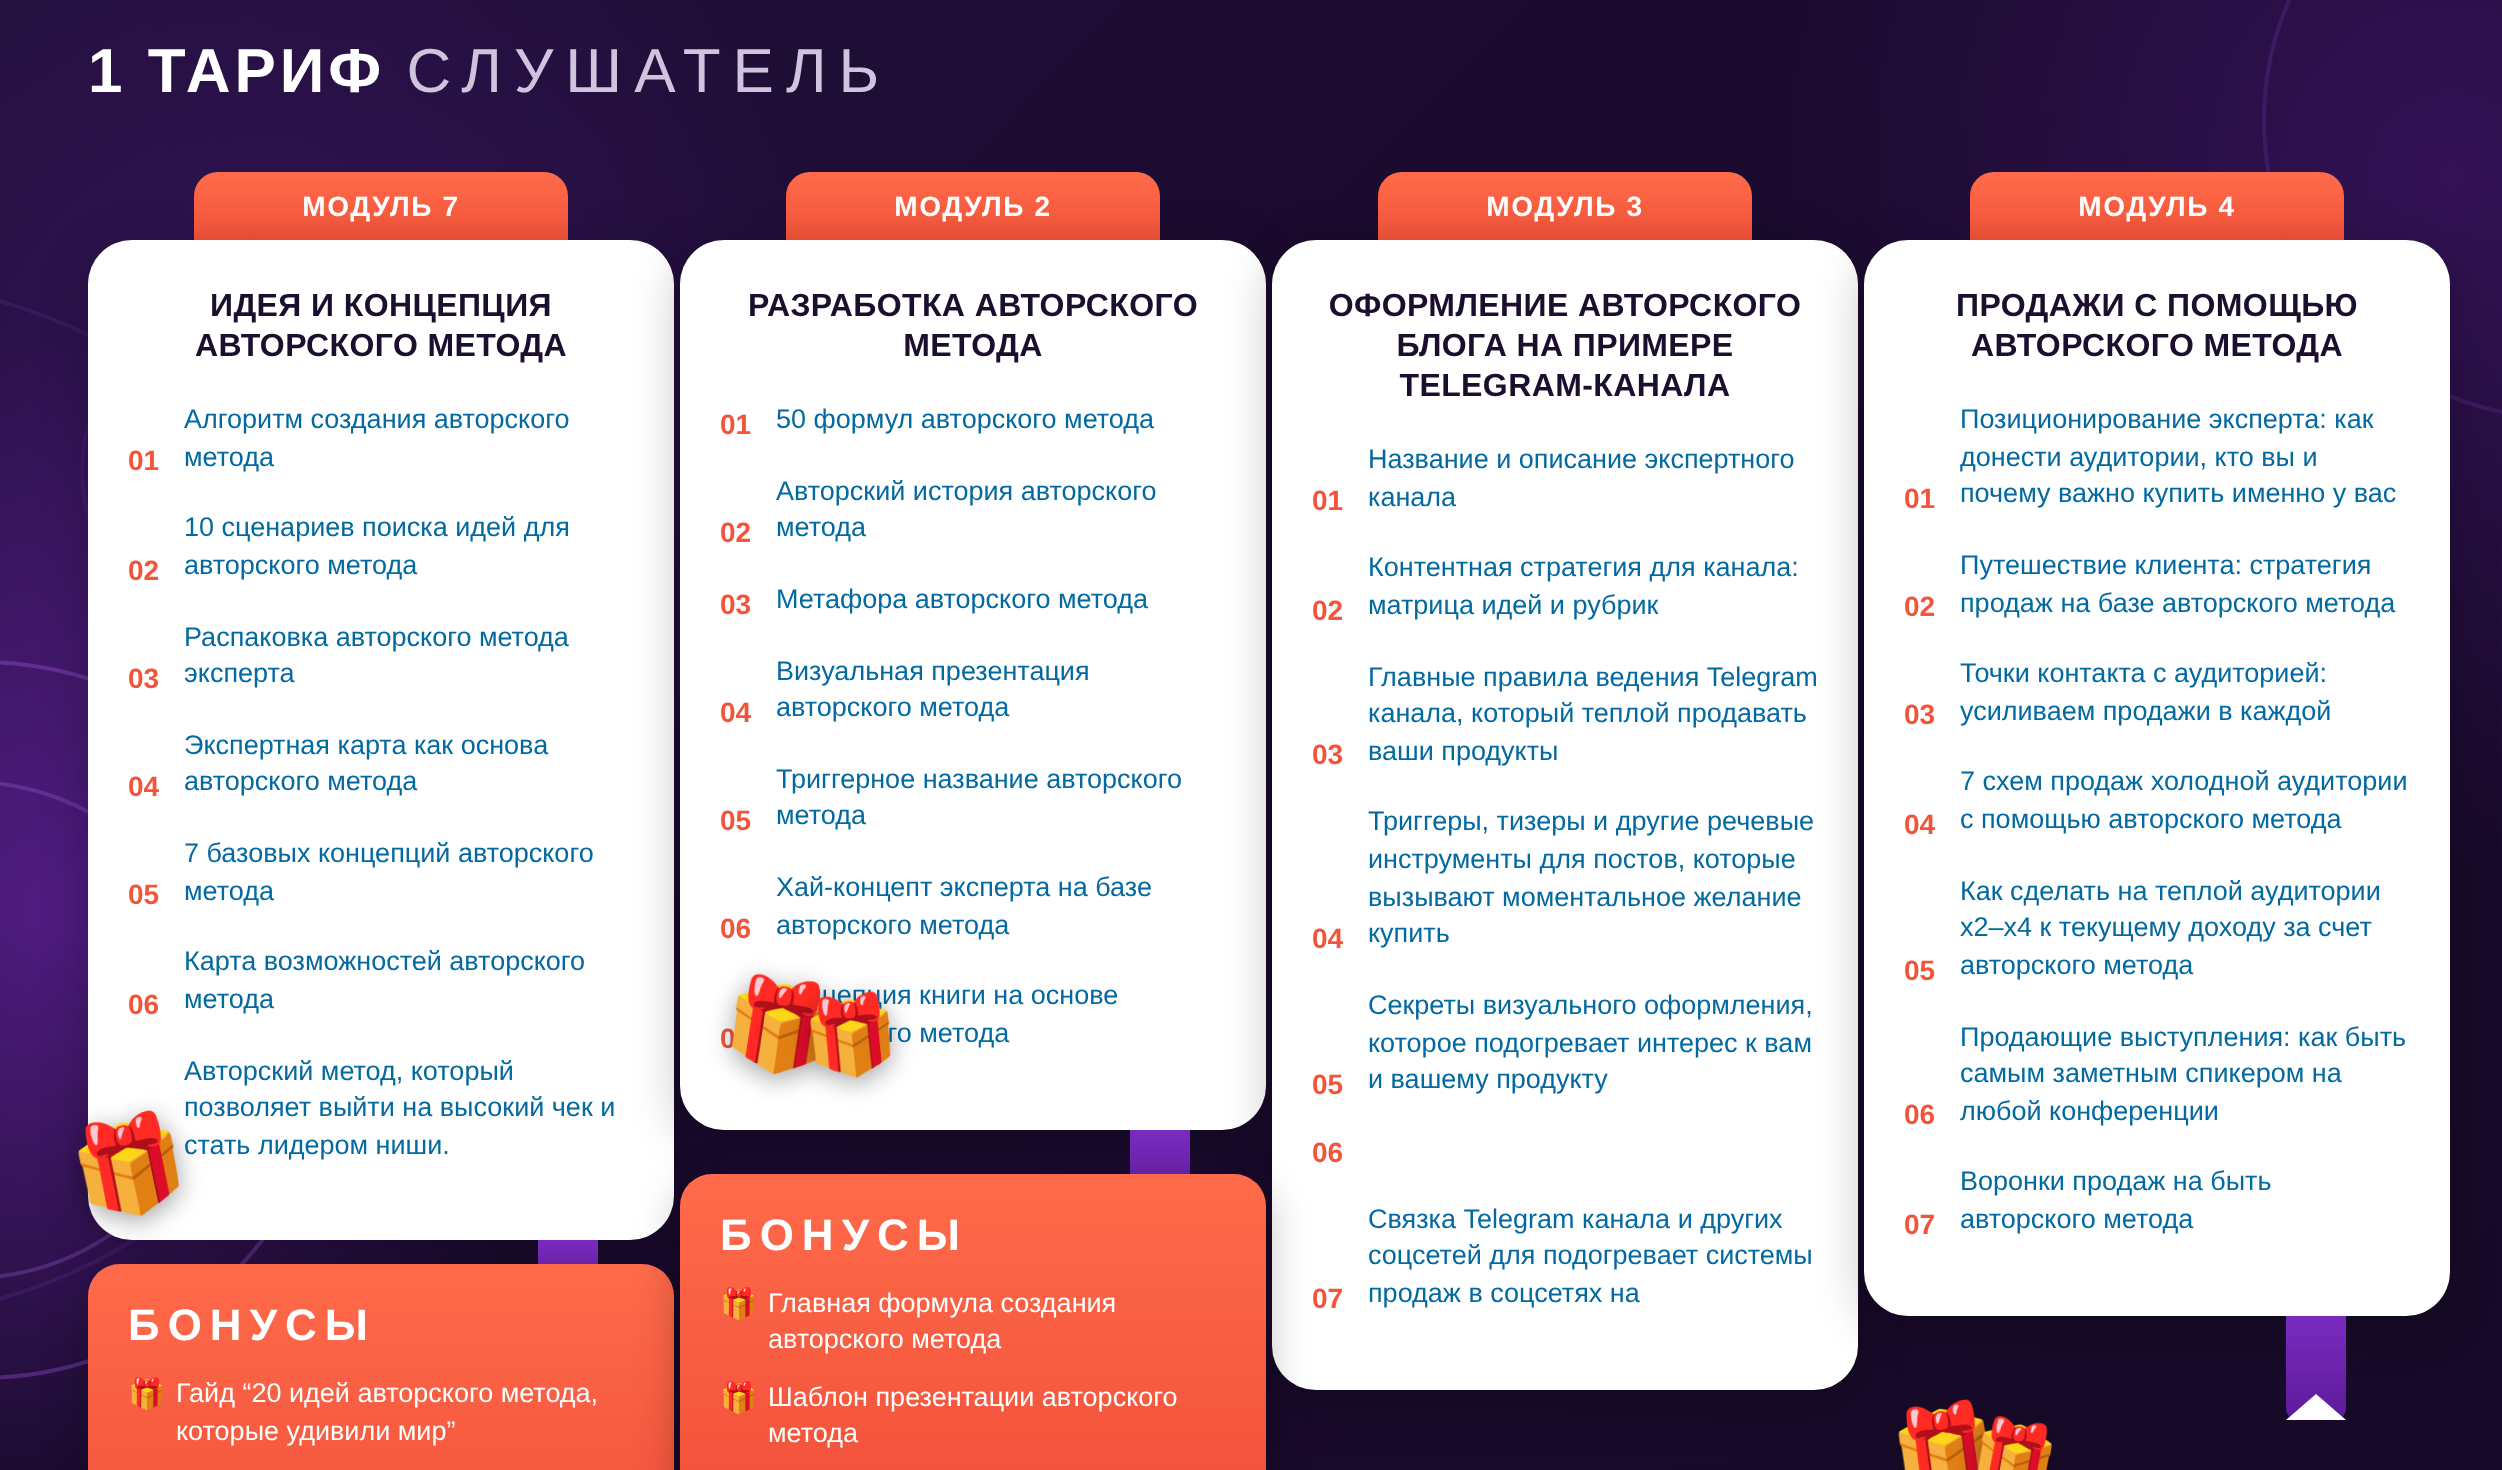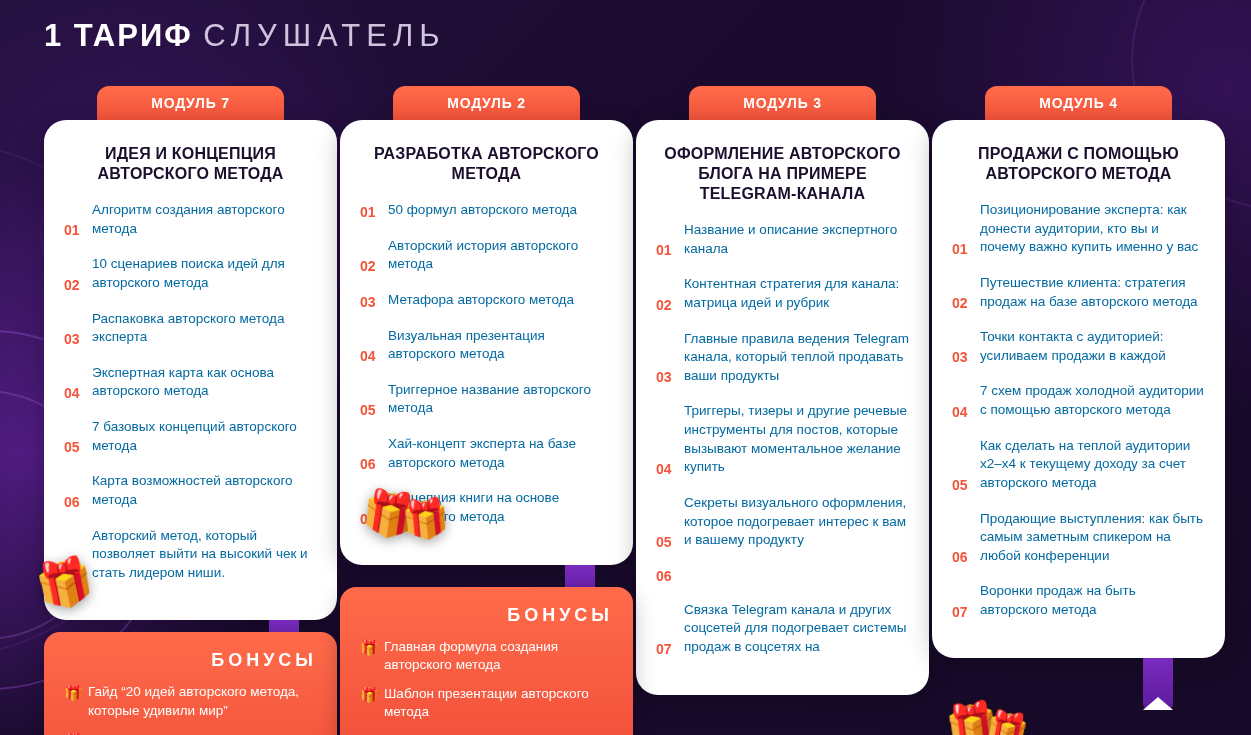--- a/index.html
+++ b/index.html
@@ -144,23 +144,23 @@
   .bonus-card {
     position: relative;
     margin-top: 12px;
     background: linear-gradient(180deg, #ff6b4a 0%, #f1503a 100%);
     border-radius: 16px;
     padding: 18px 20px 20px 20px;
     z-index: 3;
     box-shadow: 0 6px 22px rgba(0,0,0,0.28);
   }
   .bonus-title {
-    text-align: right;
+    text-align: left;
     color: #fff;
-    font-size: 18px;
+    font-size: 22px;
     font-weight: bold;
     letter-spacing: 4px;
     margin-bottom: 12px;
   }
   ul.bonus-items { list-style: none; }
   ul.bonus-items li {
     display: flex;
     align-items: flex-start;
     margin-bottom: 10px;
   }

